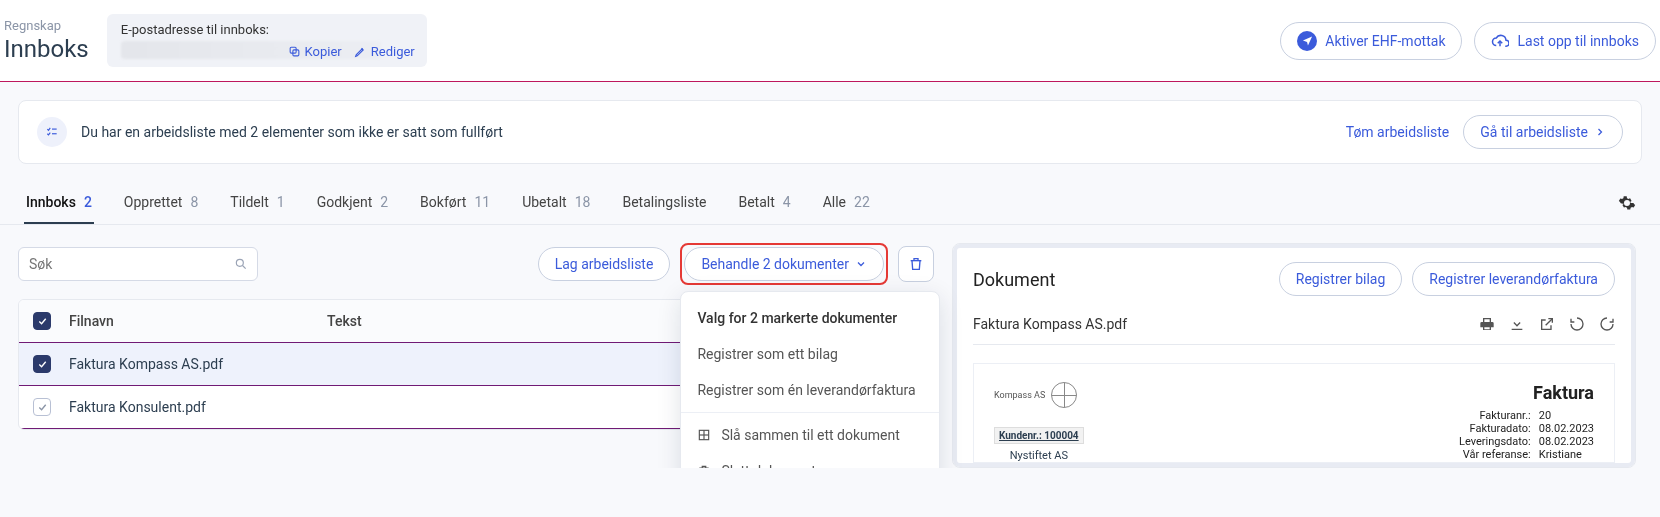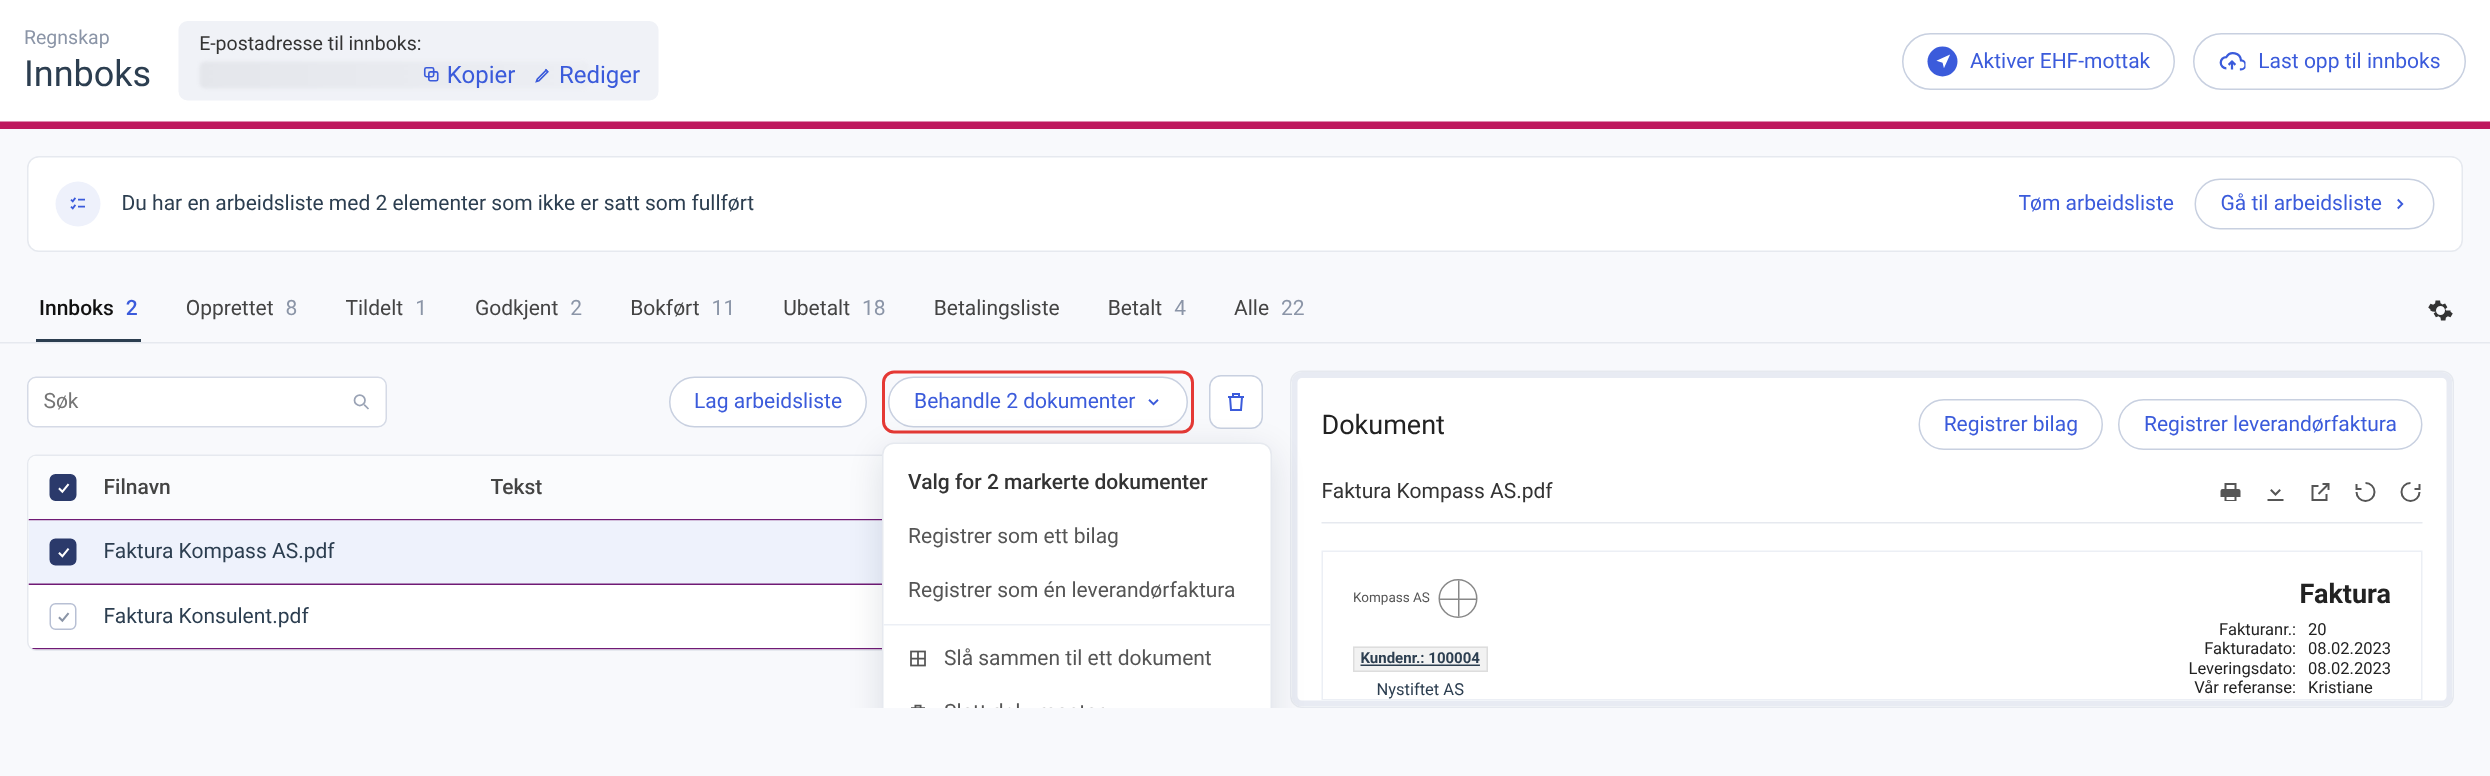--- a/index.html
+++ b/index.html
@@ -1,26 +1,26 @@
 <!DOCTYPE html>
 <html><head>
 <meta charset="utf-8">
 <style>
   * { box-sizing: border-box; margin: 0; padding: 0; font-family: -apple-system, BlinkMacSystemFont, "Segoe UI", Roboto, sans-serif; }
   body { background: #f8f9fc; color: #2c3e50; font-size: 14px; }
 
-  .header { display: flex; align-items: center; padding: 14px 16px; background: #fff; border-bottom: 5px solid #be185d; gap: 40px; }
+  .header { display: flex; align-items: center; padding: 14px 4px; background: #fff; border-bottom: 1px solid #be185d; gap: 40px; }
   .header-left { display: flex; align-items: center; gap: 18px; }
   .title-block .small { color: #8b95a7; font-size: 13px; }
   .title-block .large { font-size: 24px; font-weight: 400; color: #2c3e50; margin-top: 2px; }
   .email-block { background: #f0f2f7; border-radius: 6px; padding: 8px 14px; display: flex; flex-direction: column; gap: 4px; position: relative; min-width: 320px; }
   .email-label { color: #333; font-size: 13px; }
   .email-blur { width: 260px; height: 18px; background: linear-gradient(90deg, #e4e6eb, #eceef3); border-radius: 4px; filter: blur(1px); }
   .email-actions { position: absolute; right: 12px; bottom: 8px; display: flex; gap: 12px; }
-  .email-actions a { color: #3b5bdb; font-size: 16px; text-decoration: none; display: flex; align-items: center; gap: 4px; }
+  .email-actions a { color: #3b5bdb; font-size: 13px; text-decoration: none; display: flex; align-items: center; gap: 4px; }
 
   .header-right { margin-left: auto; display: flex; gap: 12px; }
   .btn { border: 1px solid #c8d0e0; background: #fff; color: #3b5bdb; border-radius: 20px; padding: 8px 16px; font-size: 14px; display: inline-flex; align-items: center; gap: 8px; cursor: pointer; }
   .btn .circle-icon { width: 20px; height: 20px; border-radius: 50%; background: #3b5bdb; display: inline-flex; align-items: center; justify-content: center; color: #fff; }
 
   .banner { margin: 18px; background: #fff; border: 1px solid #e6e9ef; border-radius: 8px; padding: 14px 18px; display: flex; align-items: center; gap: 14px; }
   .banner-icon { width: 30px; height: 30px; border-radius: 50%; background: #eef1fb; display: flex; align-items: center; justify-content: center; color: #3b5bdb; font-size: 14px; }
   .banner-text { color: #2c3e50; font-size: 14px; }
   .banner-actions { margin-left: auto; display: flex; gap: 14px; align-items: center; }
   .link { color: #3b5bdb; cursor: pointer; }
@@ -28,21 +28,21 @@
 
   .tabs { display: flex; gap: 28px; padding: 0 24px; border-bottom: 1px solid #e6e9ef; align-items: center; }
   .tab { padding: 12px 2px; cursor: pointer; color: #444; display: flex; gap: 8px; align-items: baseline; border-bottom: 2px solid transparent; }
   .tab .count { color: #8b95a7; }
   .tab.active { color: #111; border-bottom-color: #2c3e50; font-weight: 500; }
   .tab.active .count { color: #3b5bdb; }
   .gear { margin-left: auto; padding: 12px 0; color: #333; cursor: pointer; }
 
   .content { display: flex; gap: 18px; padding: 18px 24px 0 18px; align-items: flex-start; }
   .left { flex: 1; min-width: 0; }
-  .right { width: 776px; background: #fff; border: 1px solid #e6e9ef; border-radius: 8px; padding: 18px 20px 4px 20px; box-shadow: 0 0 0 4px #e8ebf3 inset; }
+  .right { width: 684px; background: #fff; border: 1px solid #e6e9ef; border-radius: 8px; padding: 18px 20px 4px 20px; box-shadow: 0 0 0 4px #e8ebf3 inset; }
 
   .toolbar { display: flex; gap: 10px; align-items: center; margin-bottom: 14px; }
   .search { position: relative; width: 240px; }
   .search input { width: 100%; border: 1px solid #d5dae6; border-radius: 6px; padding: 8px 32px 8px 10px; font-size: 14px; color: #555; background:#fff; }
   .search .sicon { position: absolute; right: 10px; top: 50%; transform: translateY(-50%); color: #9aa3b5; }
   .toolbar .spacer { flex: 1; }
   .highlight-red { border: 2px solid #e53935; border-radius: 8px; padding: 2px; }
   .trash-btn { width: 36px; height: 36px; border: 1px solid #c8d0e0; border-radius: 8px; background: #fff; color: #3b5bdb; display: inline-flex; align-items: center; justify-content: center; cursor: pointer; }
 
   .table { background: #fff; border: 1px solid #e6e9ef; border-radius: 6px; overflow: hidden; }

